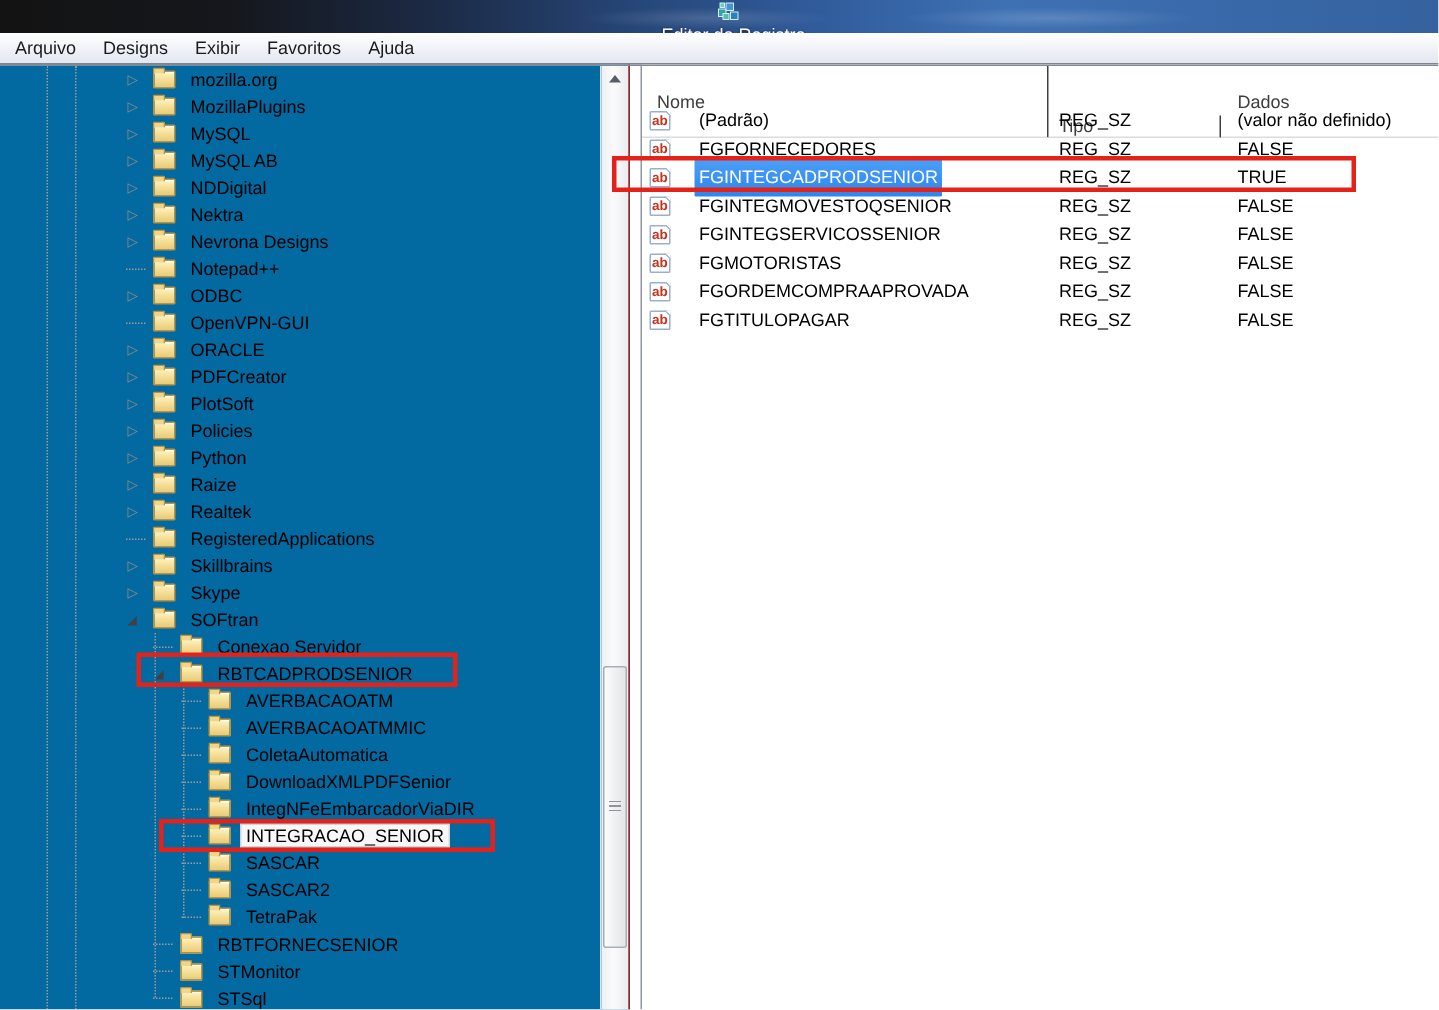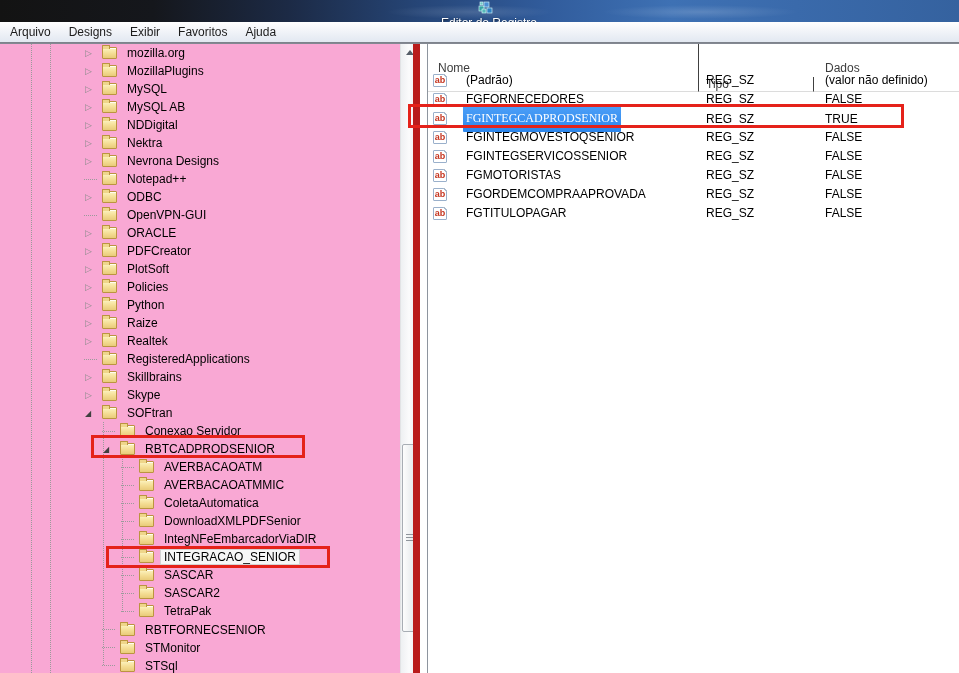--- a/index.html
+++ b/index.html
@@ -34,21 +34,21 @@
     display:flex; align-items:center; padding-left:1px;
     color:#1b1b1b;
   }
   .menu-item { padding:2px 9px; white-space:nowrap; }
 
   
   .content-topline { position:absolute; left:0; top:43px; width:959px; height:1px; background:#838892; z-index:5; }
 
   .left-pane {
     position:absolute; left:0; top:43px; width:420px; height:630px;
-    background:#f9a8d4; border-right:7px solid #b91c1c; overflow:hidden;
+    background:#0369a1; border-right:1px solid #b91c1c; overflow:hidden;
   }
   .right-pane {
     position:absolute; left:427px; top:43px; width:532px; height:630px;
     background:#fff; border-left:1px solid #8e959e; overflow:hidden;
   }
 
   
   .tree { position:absolute; left:0; top:1px; width:400px; }
   .trow { height:18.03px; display:flex; align-items:center; white-space:nowrap; color:#000; }
   .trow[data-level="0"] { padding-left:84px; }
@@ -116,21 +116,21 @@
     width:14px; height:13px; flex:0 0 14px; margin-right:16px; position:relative;
     border:1px solid #9ab0cb; background:#fff; border-radius:1px;
     color:#c5341f; font-size:9px; font-weight:bold; line-height:11px; text-align:center;
   }
   .ab::after {
     content:""; position:absolute; right:-1px; top:-1px; width:5px; height:5px;
     background:linear-gradient(225deg,#ffffff 0 2px,#aab9cb 2px 3px,transparent 3px);
   }
   .lname { padding:6px 3px; }
   .lrow[data-selected="true"] .lname {
-    background:linear-gradient(#4da0f8,#2c86ec); color:#fff; border-radius:1px;font-family:Liberation Serif, serif;
+    background:linear-gradient(#4da0f8,#2c86ec); color:#fff; border-radius:1px;
   }
 
   
   .anno { position:absolute; border:3px solid #e5221a; z-index:60; pointer-events:none; }
   .anno.a-tree-parent { left:91px;  top:435px; width:214px; height:23px; }
   .anno.a-tree-child  { left:106px; top:546px; width:224px; height:22px; }
   .anno.a-list-row    { left:408px; top:104px; width:496px; height:24px; }
 </style>
 </head>
 <body>

